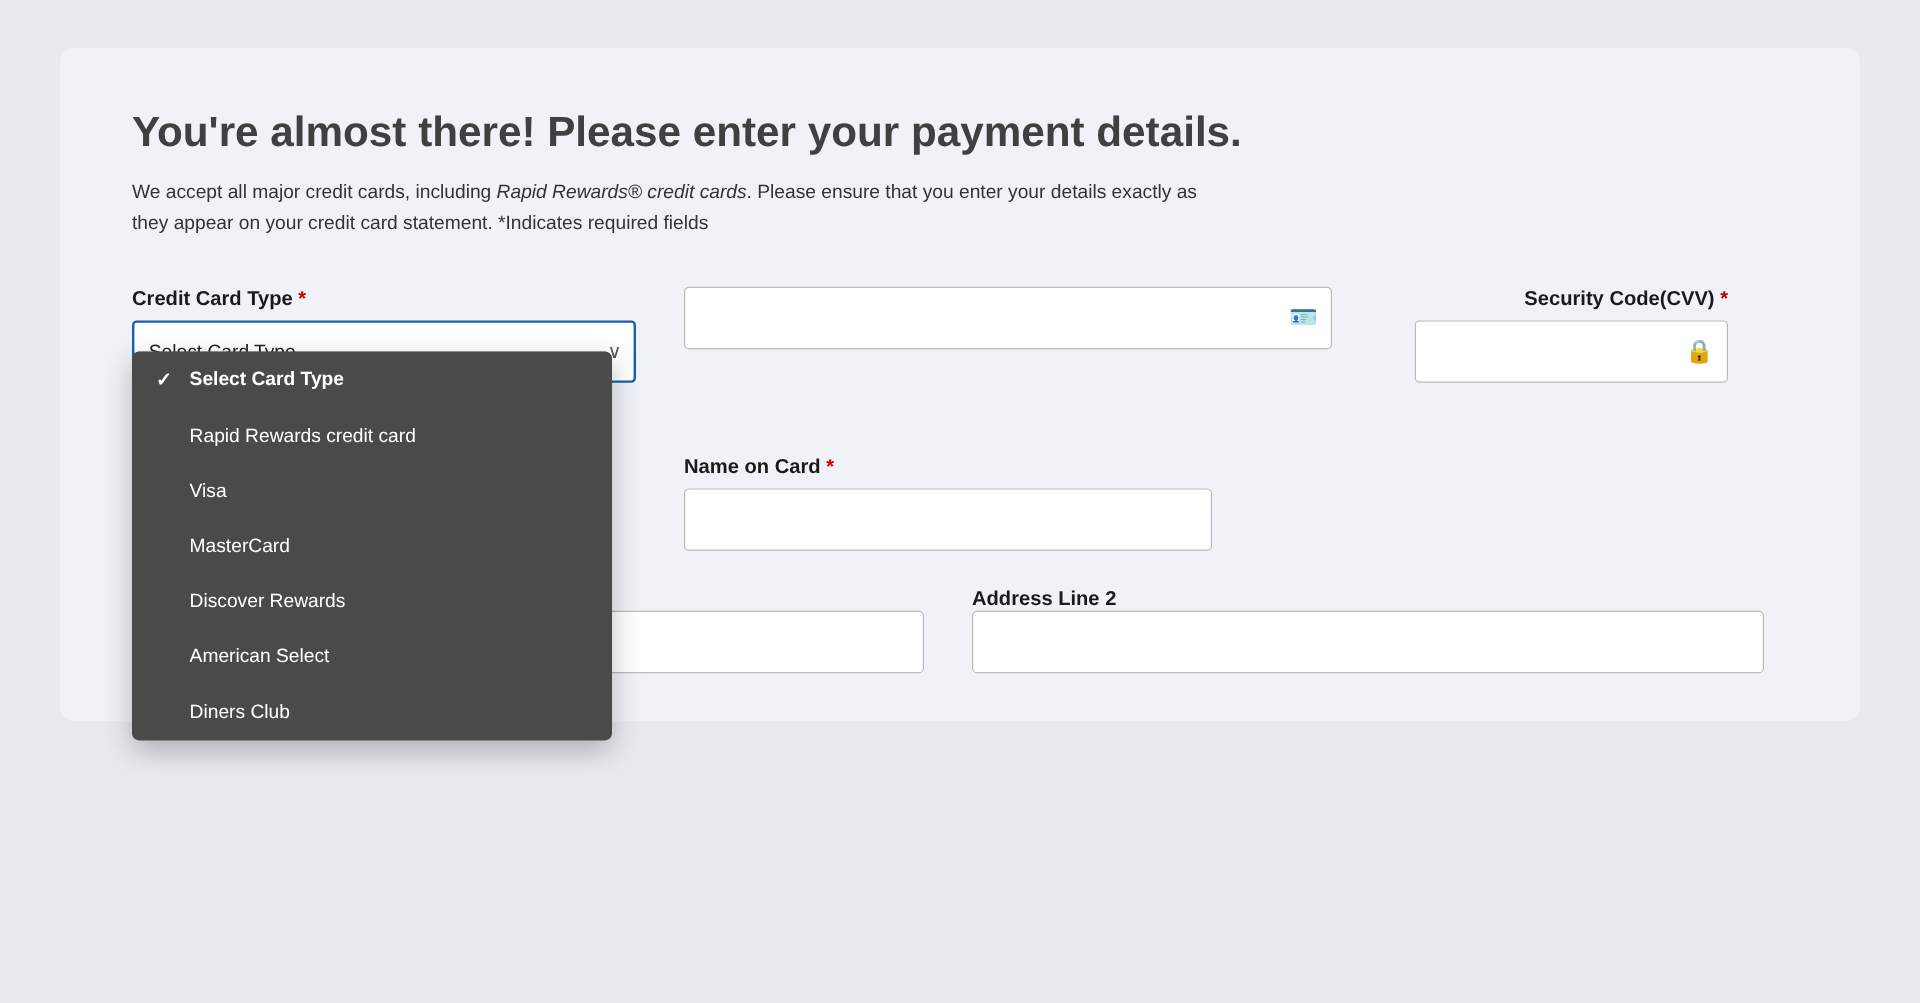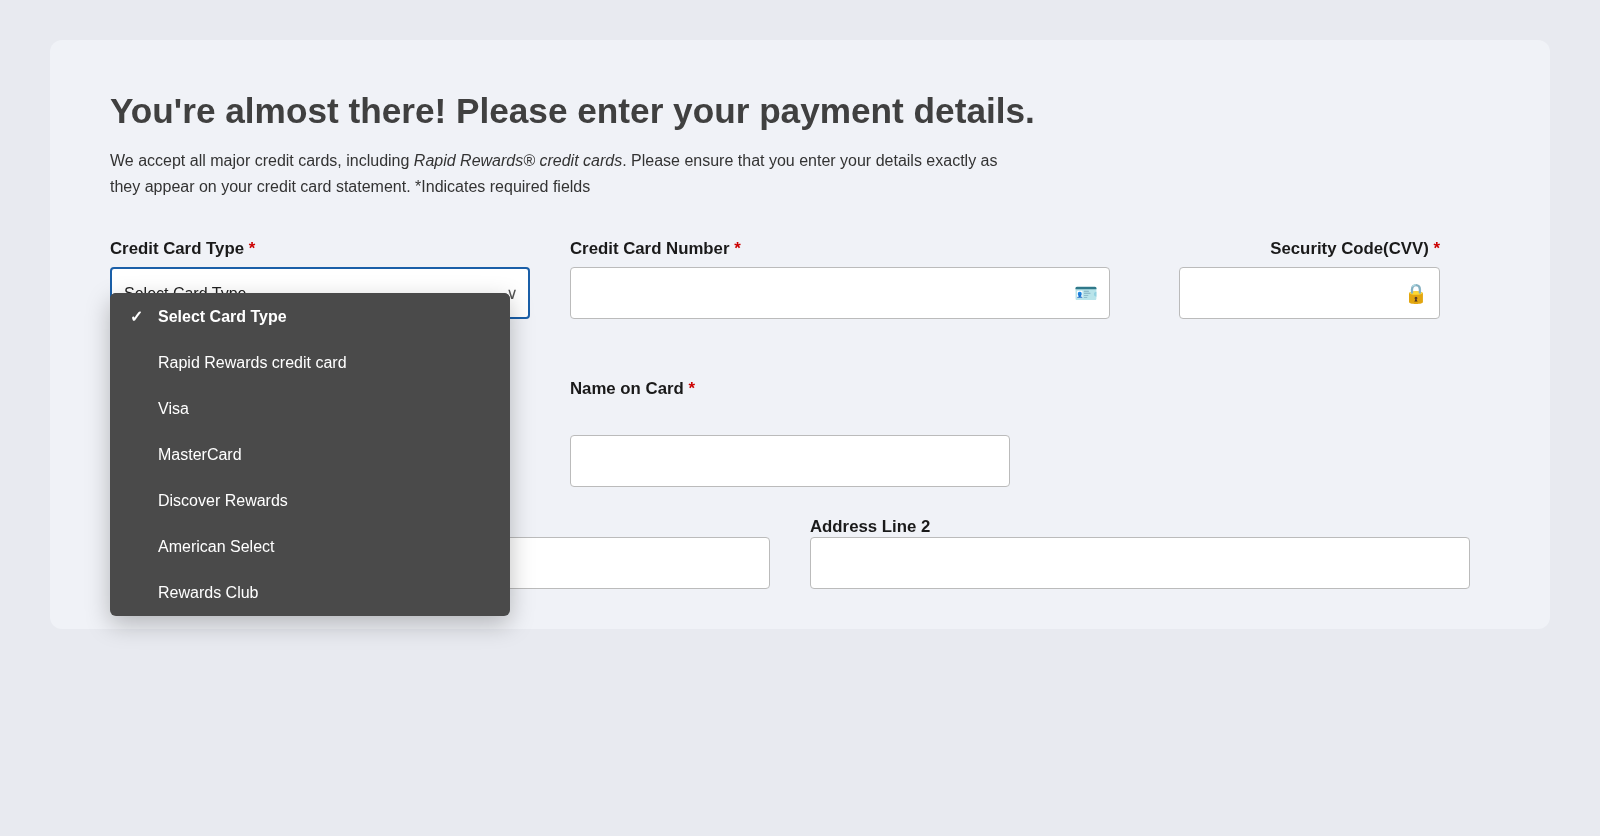--- a/index.html
+++ b/index.html
@@ -204,29 +204,26 @@
         <div class="dropdown-item">
           <span class="checkmark"> </span>
           <span class="item-text">Discover Rewards</span>
         </div>
         <div class="dropdown-item">
           <span class="checkmark"> </span>
           <span class="item-text">American Select</span>
         </div>
         <div class="dropdown-item">
           <span class="checkmark"> </span>
-          <span class="item-text">Rewards Club</span>
+          <span class="item-text">Diners Club</span>
         </div>
       </div>
     </div>
 
     <div class="form-group medium">
-      <label class="form-label">
-        <span>Credit Card Number</span> <span class="required-star">*</span>
-      </label>
       <div class="input-wrapper">
         <input type="text" class="form-input" value="" style="">
         <span class="input-icon">🪪</span>
       </div>
     </div>
 
     <div class="form-group" style="max-width: 290px; align-items: flex-end;">
       <label class="form-label">
         <span>Security Code(CVV)</span> <span class="required-star">*</span>
       </label>
@@ -235,21 +232,21 @@
         <span class="input-icon">🔒</span>
       </div>
     </div>
 
   </div>
 
   <div class="form-row" style="margin-top: 60px;">
 
     <div style="min-width: 420px;"></div>
 
-    <div class="form-group" style="max-width: 540px; gap: 28px;">
+    <div class="form-group" style="max-width: 540px;">
       <label class="form-label">
         <span>Name on Card</span> <span class="required-star">*</span>
       </label>
       <div class="input-wrapper">
         <input type="text" class="form-input" value="" style="padding-right: 12px;">
       </div>
     </div>
 
     <div style="flex: 1;"></div>
   </div>

